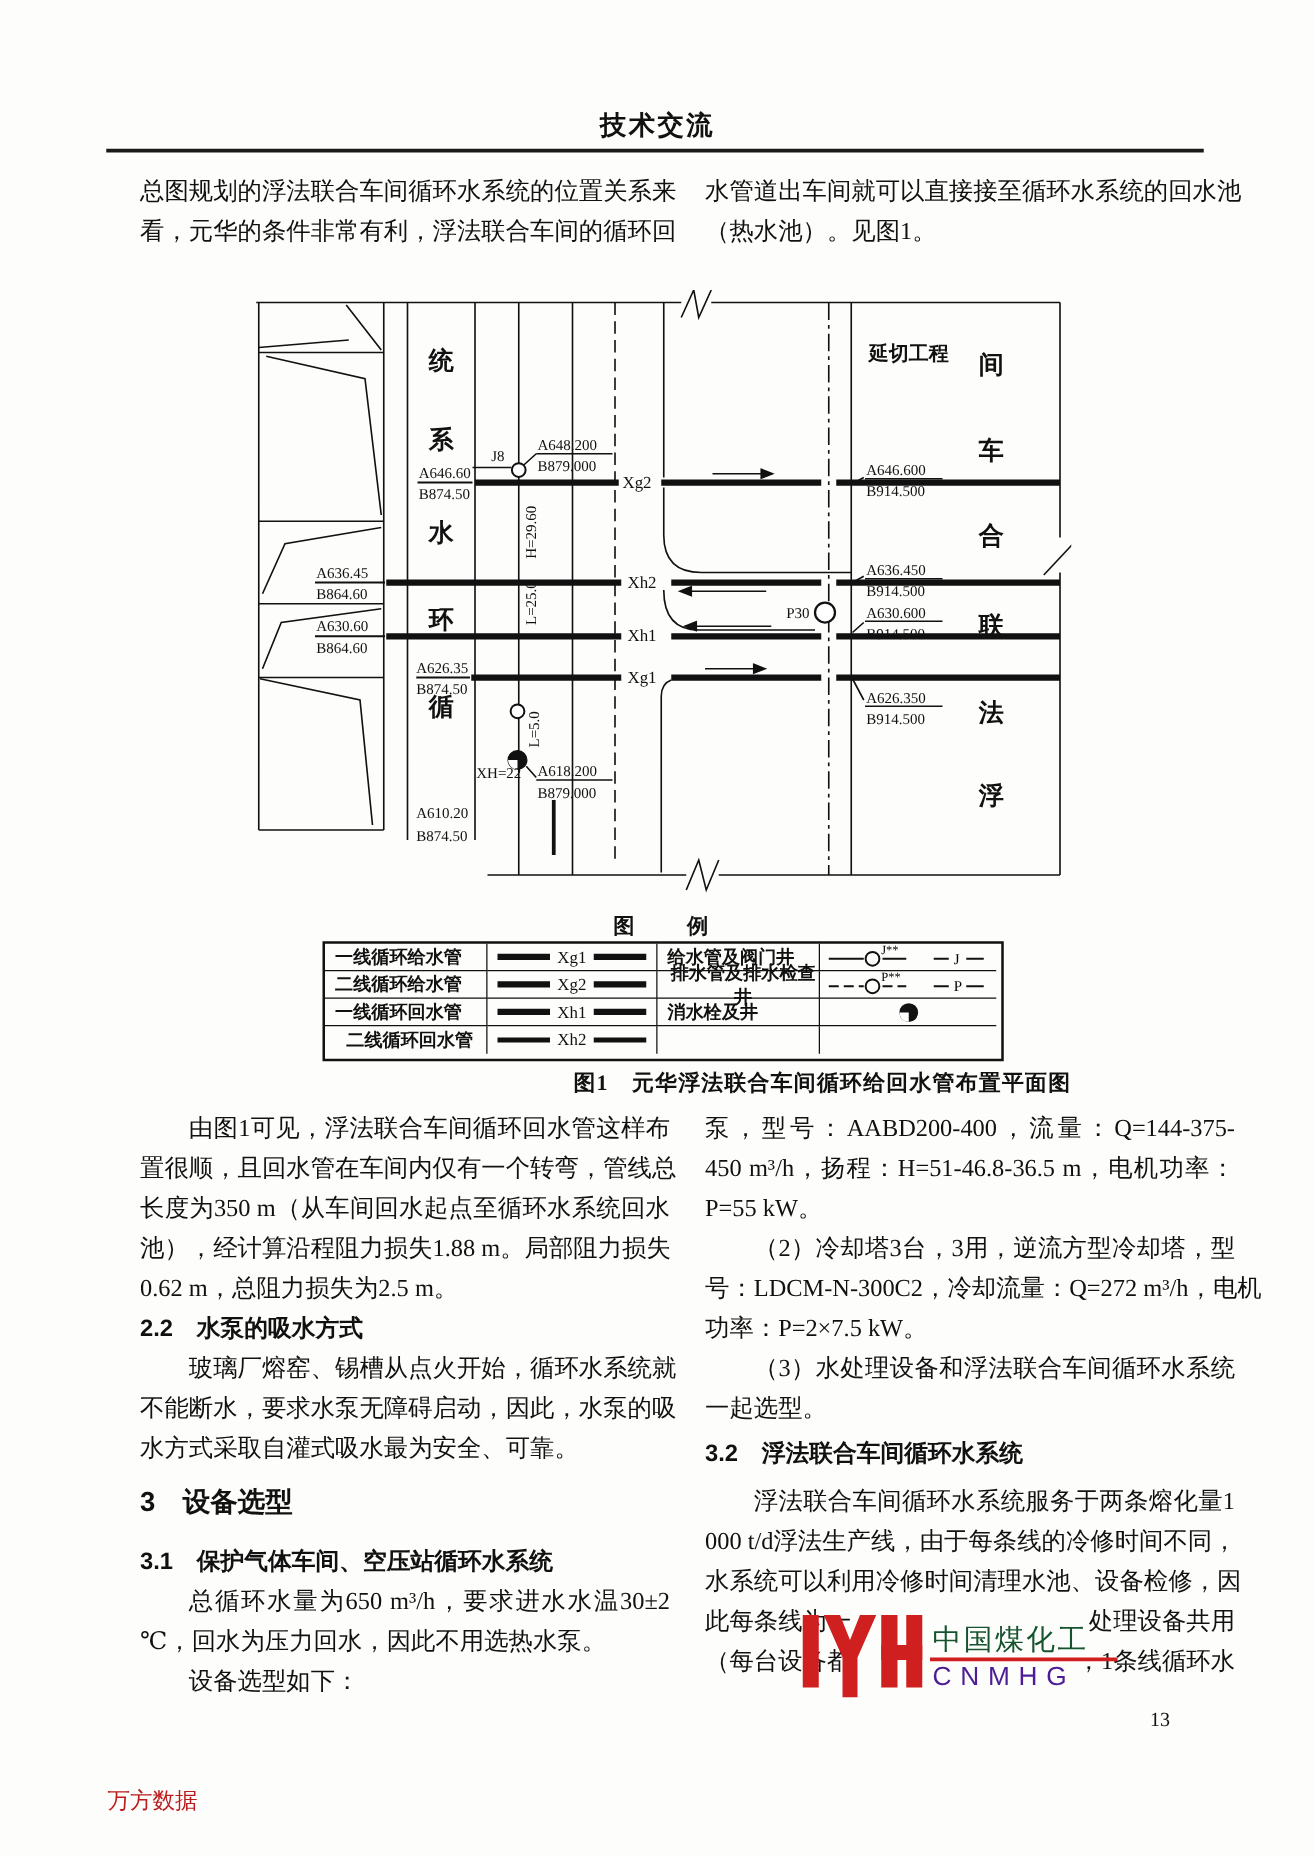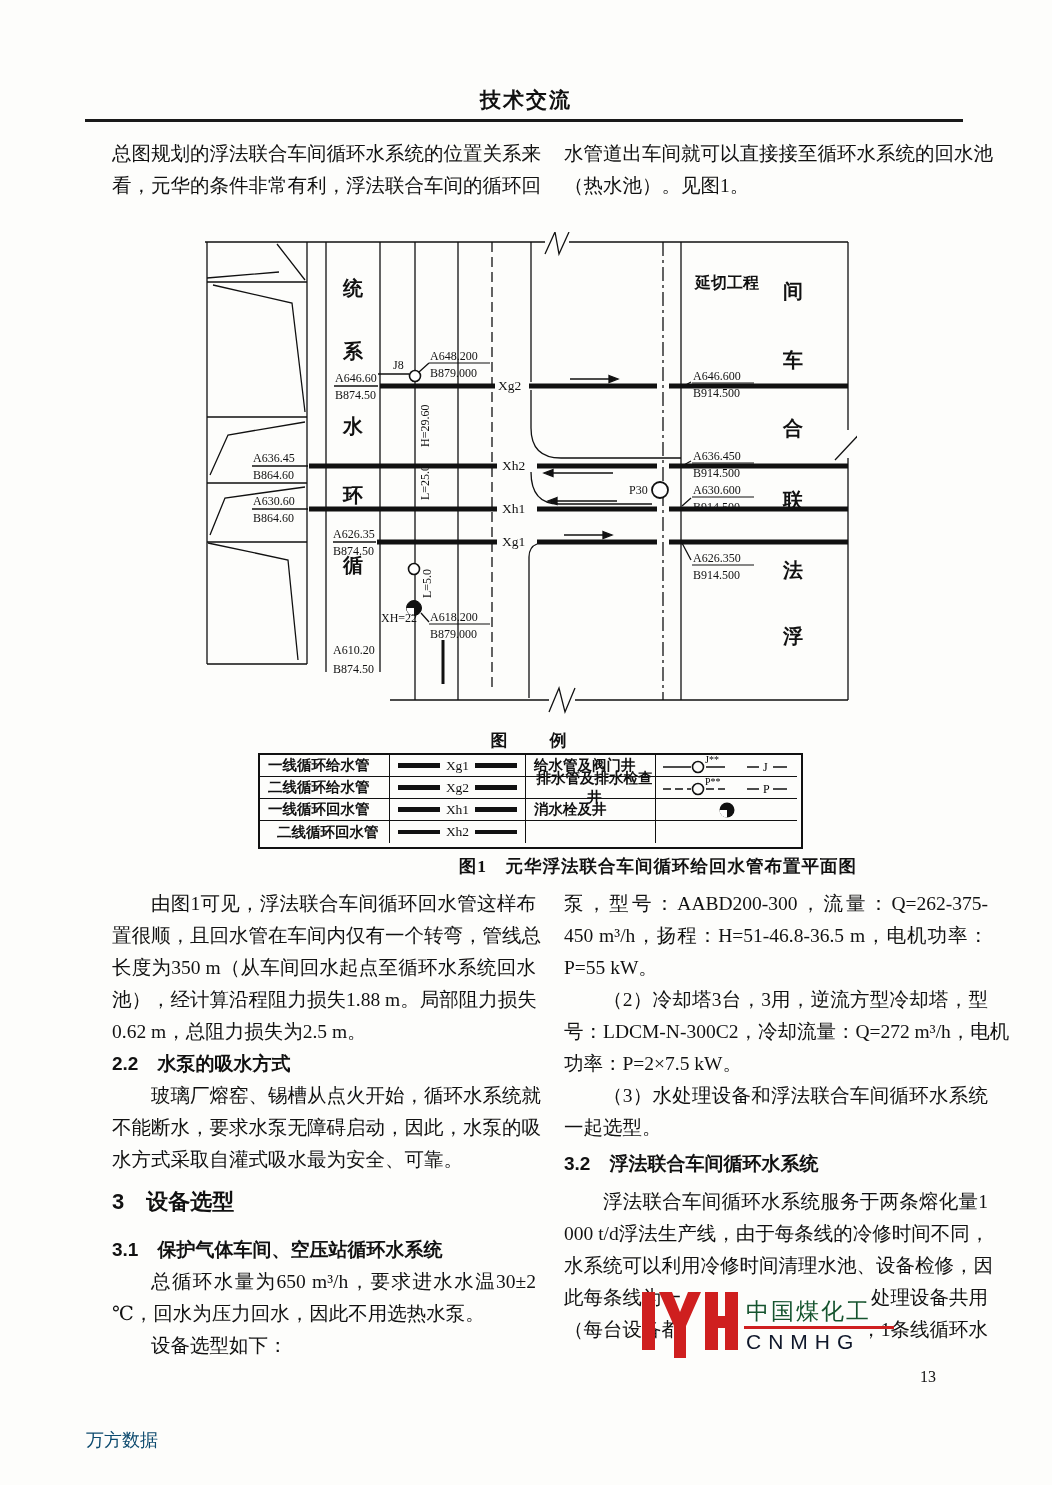--- a/index.html
+++ b/index.html
@@ -48,23 +48,23 @@
   #legend-title .t2{margin-left:42px;}
   #fig-caption{top:854px;left:197px;width:660px;text-align:right;font-weight:bold;font-size:17.5px;
                font-family:"Liberation Serif","DejaVu Serif",serif;letter-spacing:1px;}
   
   #wm{top:1288px;left:642px;width:268px;height:78px;z-index:6;}
   #wm-logo{position:absolute;left:0;top:4px;}
   #wm-cn{position:absolute;left:104px;top:8px;font-family:"Liberation Sans","DejaVu Sans",sans-serif;
          font-size:23px;color:#14532d;letter-spacing:2px;white-space:nowrap;}
   #wm-rule{position:absolute;left:102px;top:38px;width:150px;height:2.5px;background:#cf1f1f;}
   #wm-en{position:absolute;left:104px;top:42px;font-family:"Liberation Sans","DejaVu Sans",sans-serif;
-         font-size:21px;color:#0f172a;letter-spacing:7px;white-space:nowrap;}
+         font-size:21px;color:#4c1d95;letter-spacing:7px;white-space:nowrap;}
   #page-num{top:1368px;left:920px;font-size:16px;}
-  #footer{top:1428px;left:86px;font-size:18px;color:#0c4a6e;font-family:"Liberation Sans","DejaVu Sans",sans-serif;}
+  #footer{top:1428px;left:86px;font-size:18px;color:#b91c1c;font-family:"Liberation Sans","DejaVu Sans",sans-serif;}
 </style>
 </head>
 <body>
 
 <div id="page">
 
   <div class="abs" id="hdr-title">技术交流</div>
   <div class="abs" id="hdr-rule"></div>
 
   <div class="abs col" id="intro-l">
@@ -283,21 +283,21 @@
     <div class="line">不能断水，要求水泵无障碍启动，因此，水泵的吸</div>
     <div class="line end">水方式采取自灌式吸水最为安全、可靠。</div>
     <div class="h-big">3　设备选型</div>
     <div class="h-small">3.1　保护气体车间、空压站循环水系统</div>
     <div class="line ind">总循环水量为650 m³/h，要求进水水温30±2</div>
     <div class="line end">℃，回水为压力回水，因此不用选热水泵。</div>
     <div class="line ind end">设备选型如下：</div>
   </div>
 
   <div class="abs col" id="body-r">
-    <div class="line">泵，型号：AABD200-300，流量：Q=262-375-</div>
+    <div class="line">泵，型号：AABD200-400，流量：Q=144-375-</div>
     <div class="line">450 m³/h，扬程：H=51-46.8-36.5 m，电机功率：</div>
     <div class="line end">P=55 kW。</div>
     <div class="line ind">（2）冷却塔3台，3用，逆流方型冷却塔，型</div>
     <div class="line">号：LDCM-N-300C2，冷却流量：Q=272 m³/h，电机</div>
     <div class="line end">功率：P=2×7.5 kW。</div>
     <div class="line ind">（3）水处理设备和浮法联合车间循环水系统</div>
     <div class="line end">一起选型。</div>
     <div class="h-small" style="height:38px;padding-top:4px;">3.2　浮法联合车间循环水系统</div>
     <div class="line ind">浮法联合车间循环水系统服务于两条熔化量1</div>
     <div class="line">000 t/d浮法生产线，由于每条线的冷修时间不同，</div>

